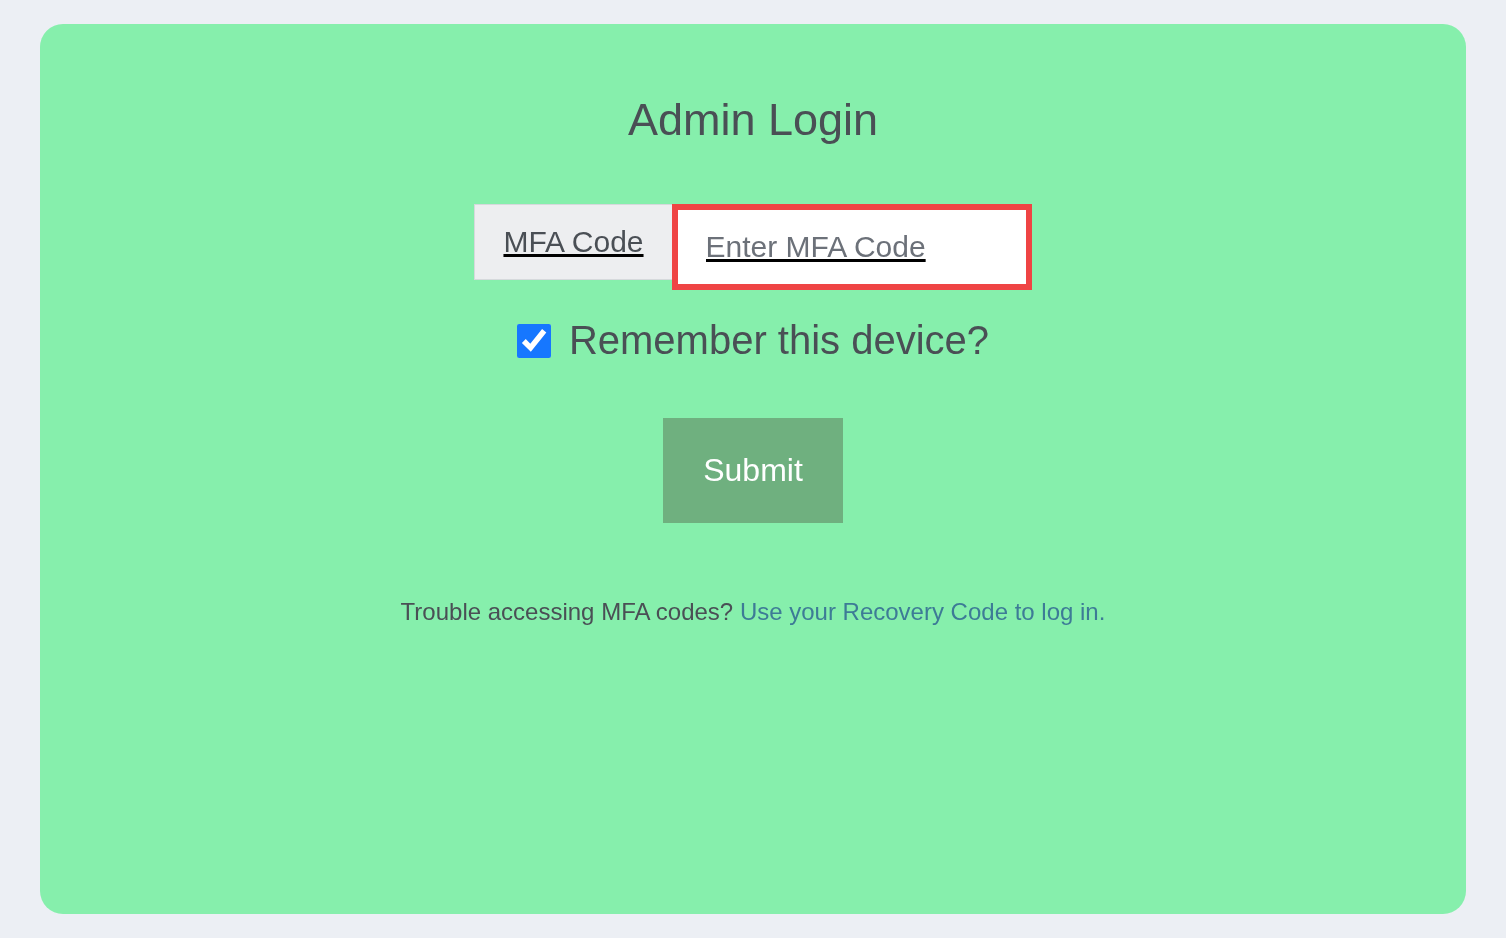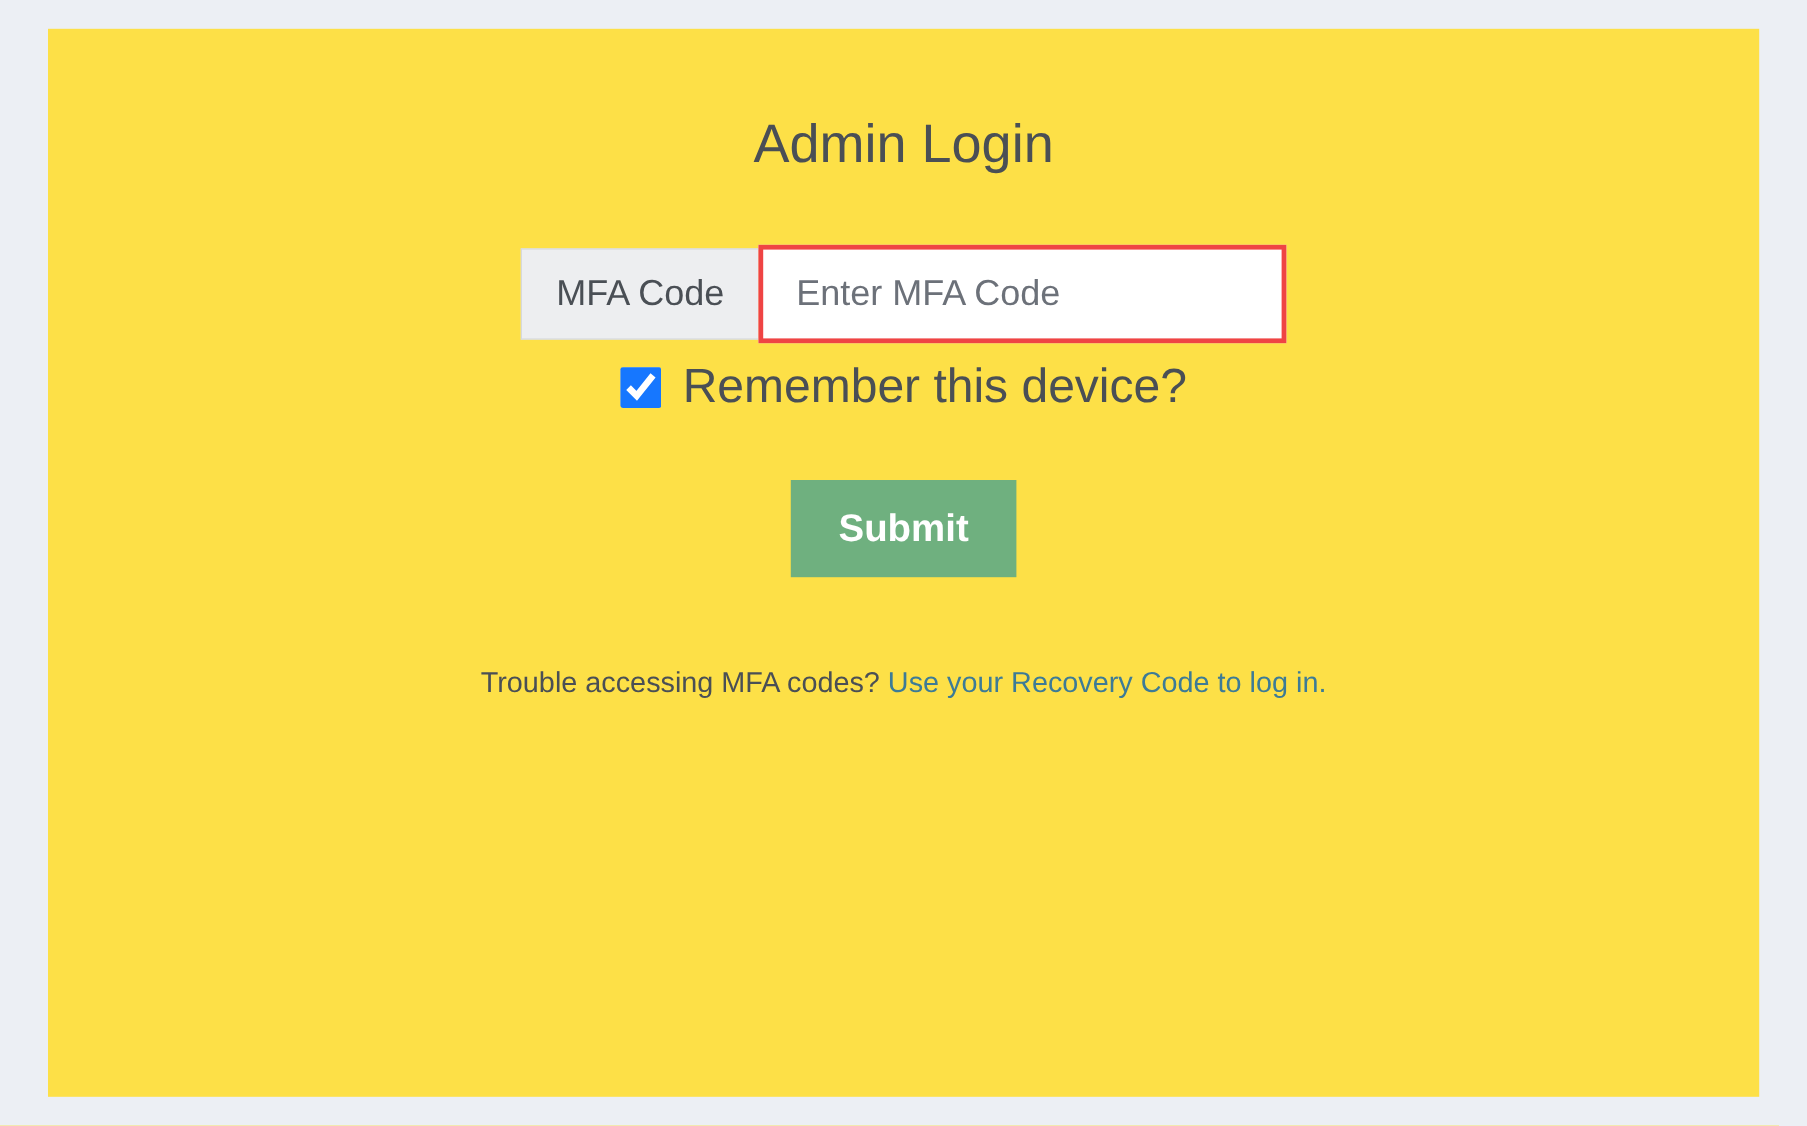--- a/index.html
+++ b/index.html
@@ -8,60 +8,62 @@
       padding: 0;
     }
     body {
       font-family: -apple-system, BlinkMacSystemFont, "Segoe UI", Helvetica, Arial, sans-serif;
       background-color: #eceff4;
       width: 1506px;
       height: 938px;
       padding: 24px 40px;
     }
     .card {
-      background-color: #fde047;
+      background-color: #86efac;
       width: 100%;
       height: 100%;
       padding: 70px 100px;
       text-align: center;
+      border-radius: 23px;
     }
     .title {
       font-size: 45px;
       font-weight: 400;
       color: #4a4f55;
       margin-bottom: 58px;
     }
     .subtitle {
       font-size: 32px;
       font-weight: 400;
       color: #4a4f55;
       line-height: 1.6;
       margin-bottom: 70px;
     }
     .input-group {
       display: inline-flex;
-      align-items: center;
-      margin-bottom: 14px;
+      align-items: flex-start;
+      margin-bottom: 28px;
+      text-decoration: underline;
     }
     .input-addon {
       background-color: #edeef0;
       border: 1px solid #d6d9dc;
       border-right: none;
       padding: 20px 28px;
       font-size: 30px;
       color: #4a4f55;
       display: flex;
       align-items: center;
     }
     .text-input {
-      border: 4px solid #ef4444;
+      border: 6px solid #ef4444;
       padding: 20px 28px;
       font-size: 30px;
       color: #4a4f55;
-      width: 440px;
+      width: 360px;
       outline: none;
       font-family: inherit;
     }
     .text-input::placeholder {
       color: #6c7179;
     }
     .checkbox-row {
       display: flex;
       align-items: center;
       justify-content: center;
@@ -77,24 +79,23 @@
     .checkbox-label {
       font-size: 40px;
       color: #4a4f55;
       cursor: pointer;
     }
     .submit-btn {
       background-color: #6fb07f;
       color: #ffffff;
       border: none;
       font-size: 32px;
-      padding: 22px 40px;
+      padding: 34px 40px;
       cursor: pointer;
       font-family: inherit;
-      font-weight: bold;
     }
     .trouble-row {
       margin-top: 75px;
       font-size: 24px;
       color: #4a4f55;
     }
     .recovery-link {
       color: #3d7b96;
       text-decoration: none;
       cursor: pointer;

